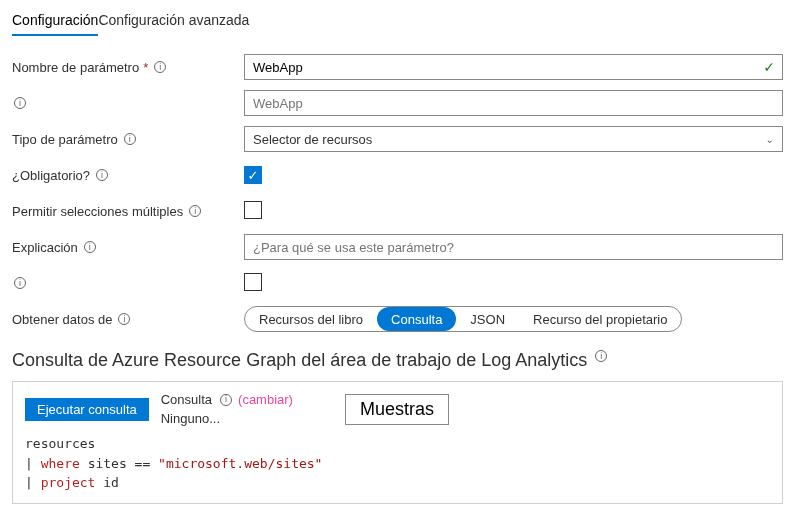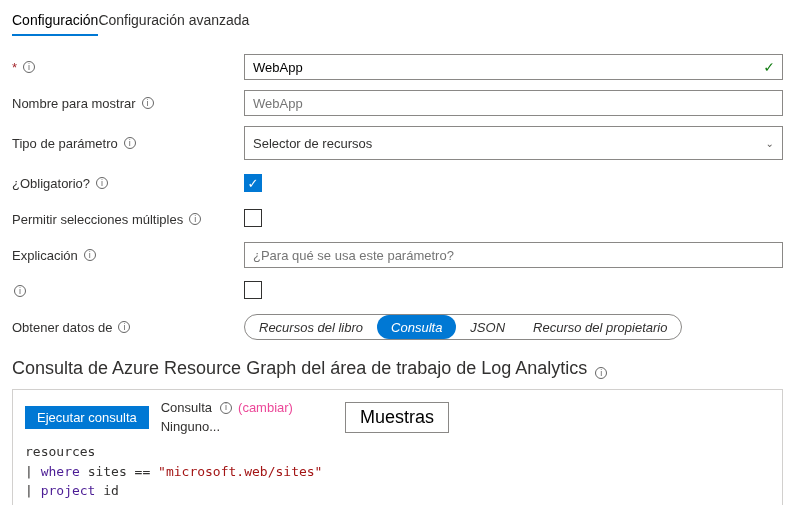--- a/index.html
+++ b/index.html
@@ -9,62 +9,62 @@
     .tab.active { border-bottom: 2px solid #0078d4; color: #000; }
     .form-row { display: flex; align-items: center; margin-bottom: 10px; min-height: 26px; }
     .form-label { width: 232px; display: flex; align-items: center; gap: 4px; font-size: 13px; }
     .req { color: #a4262c; }
     .info-icon { width: 12px; height: 12px; border: 1px solid #666; border-radius: 50%; display: inline-flex; align-items: center; justify-content: center; font-size: 9px; color: #666; line-height: 1; cursor: default; margin-left: 2px; }
     .form-control { flex: 1; }
     .text-input { width: 100%; border: 1px solid #8a8886; padding: 12px 8px; font-size: 13px; height: 26px; font-family: inherit; }
     .text-input.valid { border-color: #8a8886; }
     .check-icon { position: absolute; right: 8px; top: 5px; color: #107c10; font-size: 14px; }
     .input-wrap { position: relative; }
-    .select { width: 100%; border: 1px solid #8a8886; padding: 16px 8px; height: 26px; display: flex; align-items: center; justify-content: space-between; cursor: pointer; background: #fff; }
+    .select { width: 100%; border: 1px solid #8a8886; padding: 8px 8px; height: 26px; display: flex; align-items: center; justify-content: space-between; cursor: pointer; background: #fff; }
     .chevron { font-size: 10px; color: #605e5c; }
     .checkbox { width: 18px; height: 18px; border: 1px solid #323130; display: inline-flex; align-items: center; justify-content: center; cursor: pointer; background: #fff; }
     .checkbox.checked { background: #0078d4; border-color: #0078d4; color: #fff; }
     .checkmark { font-size: 13px; line-height: 1; }
     .pill-group { display: inline-flex; border: 1px solid #8a8886; border-radius: 14px; overflow: hidden; height: 26px; align-items: center; }
-    .pill { padding: 4px 14px; cursor: pointer; font-size: 13px; height: 100%; display: flex; align-items: center; font-style: italic; }
+    .pill { padding: 4px 14px; cursor: pointer; font-size: 13px; height: 100%; display: flex; align-items: center; }
     .pill.active { background: #0078d4; color: #fff; border-radius: 14px; }
-    .section-title { font-size: 18px; font-weight: 400; margin-top: 18px; margin-bottom: 10px; display: flex; align-items: flex-end; gap: 6px; }
+    .section-title { font-size: 18px; font-weight: 400; margin-top: 18px; margin-bottom: 10px; display: flex; align-items: flex-start; gap: 6px; }
     .query-panel { border: 1px solid #d2d0ce; padding: 10px 12px; background: #fff; }
     .query-header { display: flex; align-items: center; gap: 12px; margin-bottom: 6px; }
     .btn-run { background: #0078d4; color: #fff; border: none; padding: 4px 12px; font-size: 13px; cursor: pointer; }
     .btn-plain { background: #fff; border: 1px solid #8a8886; padding: 4px 14px; font-size: 18px; cursor: pointer; }
     .link { color: #ec4899; cursor: pointer; }
     .query-meta { display: flex; align-items: center; gap: 6px; font-size: 13px; }
     .query-code { font-family: Consolas, monospace; font-size: 13px; margin-top: 8px; line-height: 1.5; }
-    .kw { color: #4c1d95; }
+    .kw { color: #b91c1c; }
     .str { color: #a31515; }
     .placeholder { color: #888; }
   </style>
 </head>
 <body>
 
 <div class="tabs">
   <div class="tab active">Configuración</div>
   <div class="tab">Configuración avanzada</div>
 </div>
 
 <div class="form-row">
   <div class="form-label">
+    <span>Nombre de parámetro</span>
     <span class="req">*</span>
     <span class="info-icon">i</span>
   </div>
   <div class="form-control input-wrap">
     <input class="text-input valid" value="WebApp" style="">
     <span class="check-icon">✓</span>
   </div>
 </div>
 
 <div class="form-row">
   <div class="form-label">
-    <span>Nombre para mostrar</span>
     <span class="info-icon">i</span>
   </div>
   <div class="form-control">
     <input class="text-input placeholder" placeholder="WebApp" style="">
   </div>
 </div>
 
 <div class="form-row">
   <div class="form-label">
     <span>Tipo de parámetro</span>

